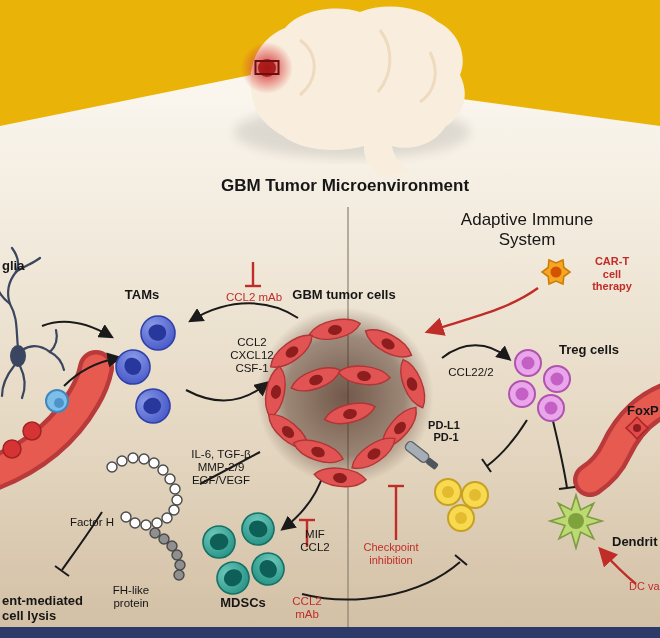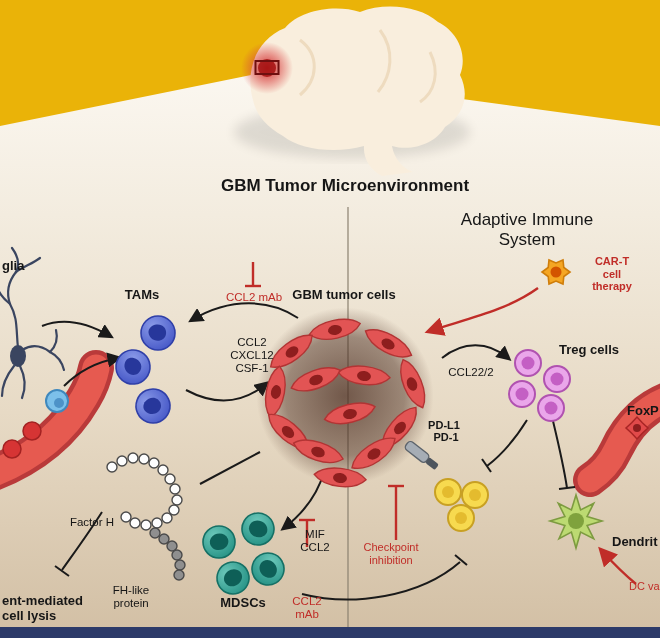--- a/index.html
+++ b/index.html
@@ -247,20 +247,23 @@
 <div class="lbl b s17" style="left:345px;top:176px">GBM Tumor Microenvironment</div>
 <div class="lbl s17" style="left:527px;top:210px">Adaptive Immune System</div>
 
 <div class="lbl left b s13" style="left:2px;top:247px">glia</div>
 <div class="lbl b s13" style="left:142px;top:288px">TAMs</div>
 <div class="lbl red s11" style="left:254px;top:246px">CCL2 mAb</div>
 <div class="lbl s11" style="left:252px;top:291px">CCL2
 CXCL12
 CSF-1</div>
 <div class="lbl b s13" style="left:344px;top:288px">GBM tumor cells</div>
+<div class="lbl s11" style="left:221px;top:403px">IL-6, TGF-β
+MMP-2/9
+EGF/VEGF</div>
 <div class="lbl s11" style="left:92px;top:471px">Factor H</div>
 <div class="lbl s11" style="left:131px;top:539px">FH-like
 protein</div>
 <div class="lbl left b s13" style="left:2px;top:582px">ent-mediated
 cell lysis</div>
 <div class="lbl s11" style="left:315px;top:483px">MIF
 CCL2</div>
 <div class="lbl red s11" style="left:307px;top:550px">CCL2
 mAb</div>
 <div class="lbl b s13" style="left:243px;top:596px">MDSCs</div>

